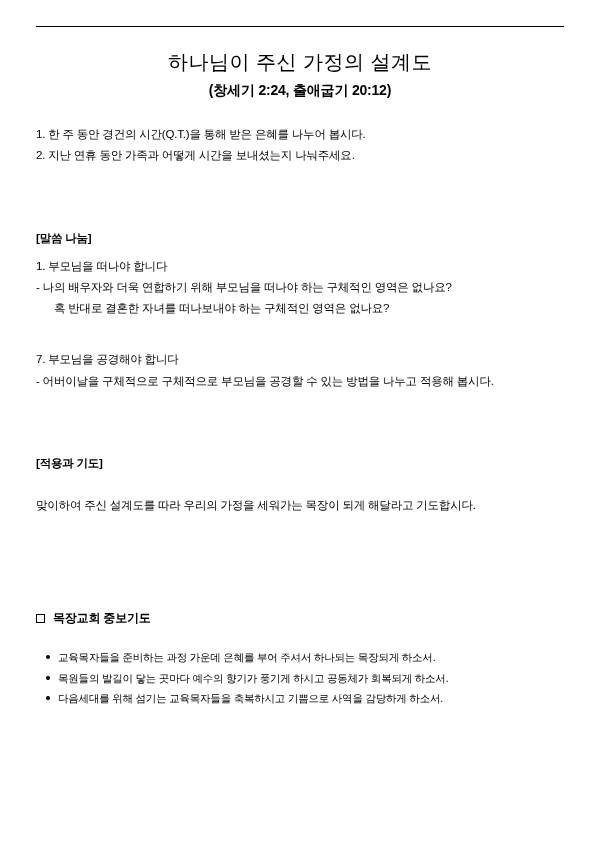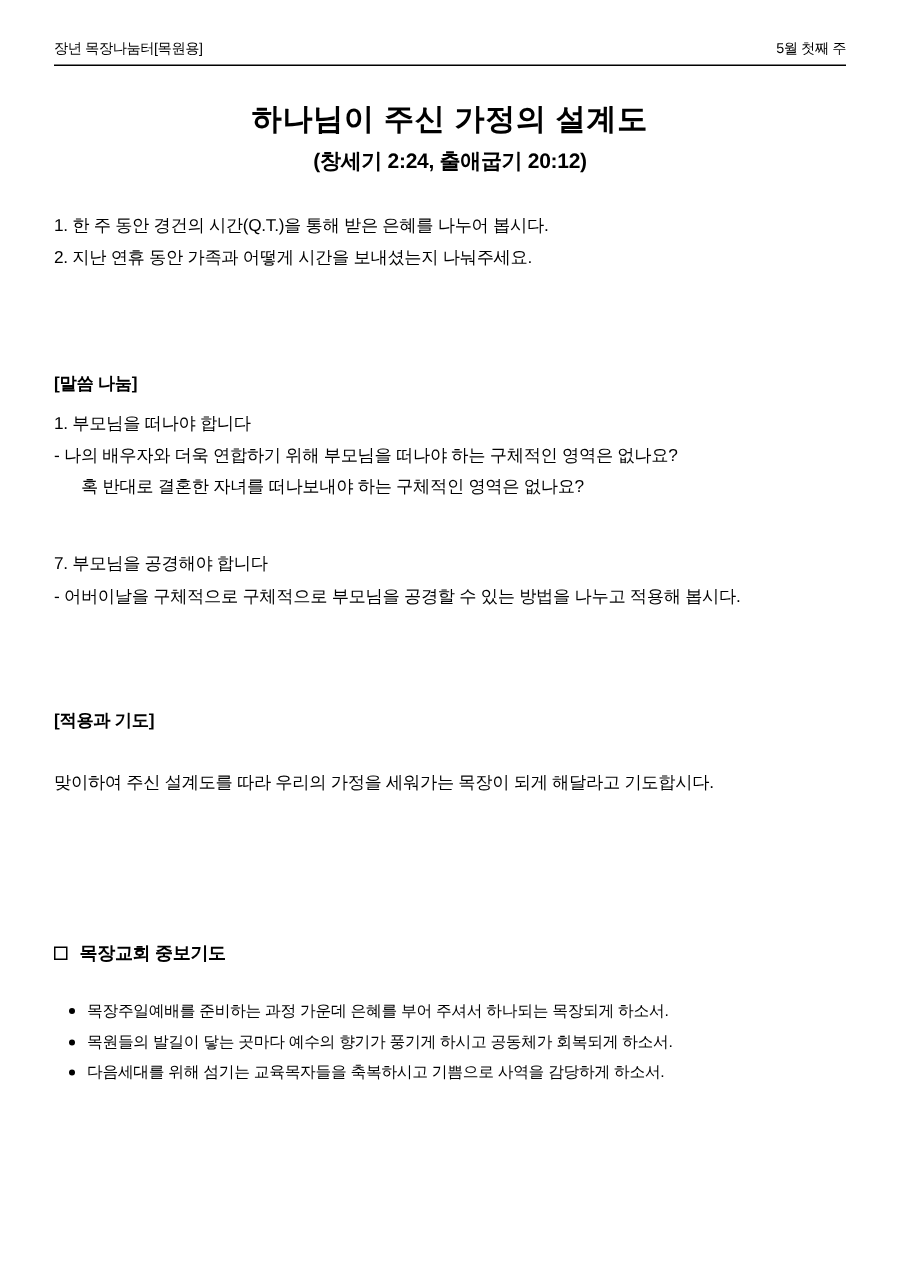--- a/index.html
+++ b/index.html
@@ -34,21 +34,21 @@
   .header-left { white-space: nowrap; }
   .header-right { white-space: nowrap; }
   .header-rule {
     border-bottom: 1.6px solid #000;
     margin-bottom: 22px;
   }
   
   .title {
     text-align: center;
     font-size: 20px;
-    font-weight: bold;
+    font-weight: normal;
     letter-spacing: 0.5px;
     margin: 10px 0 6px 0;
   }
   .subtitle {
     text-align: center;
     font-size: 14px;
     font-weight: bold;
     letter-spacing: -0.2px;
     margin-bottom: 24px;
   }
@@ -103,24 +103,20 @@
     height: 4px;
     background: #000;
     border-radius: 50%;
   }
 </style>
 </head>
 <body>
 
 <div class="page">
 
-  <div class="header">
-    <div class="header-left">장년 목장나눔터[목원용]</div>
-    <div class="header-right">5월 첫째 주</div>
-  </div>
   <div class="header-rule"></div>
 
   <div class="title">하나님이 주신 가정의 설계도</div>
   <div class="subtitle">(창세기 2:24, 출애굽기 20:12)</div>
 
   <div class="section">
     <div class="line">1. 한 주 동안 경건의 시간(Q.T.)을 통해 받은 은혜를 나누어 봅시다.</div>
     <div class="line">2. 지난 연휴 동안 가족과 어떻게 시간을 보내셨는지 나눠주세요.</div>
   </div>
 
@@ -148,18 +144,18 @@
     <div class="line">맞이하여 주신 설계도를 따라 우리의 가정을 세워가는 목장이 되게 해달라고 기도합시다.</div>
   </div>
 
   <div style="height:90px"></div>
 
   <div class="section">
     <div class="prayer-heading">
       <span class="checkbox-glyph"></span>
       <span>목장교회 중보기도</span>
     </div>
-    <div class="bullet-item">목장주일예배를 준비하는 과정 가운데 은혜를 부어 주셔서 하나되는 목장되게 하소서.</div>
+    <div class="bullet-item">교육목자들을 준비하는 과정 가운데 은혜를 부어 주셔서 하나되는 목장되게 하소서.</div>
     <div class="bullet-item">목원들의 발길이 닿는 곳마다 예수의 향기가 풍기게 하시고 공동체가 회복되게 하소서.</div>
     <div class="bullet-item">다음세대를 위해 섬기는 교육목자들을 축복하시고 기쁨으로 사역을 감당하게 하소서.</div>
   </div>
 
 </div>
 
 </body></html>

